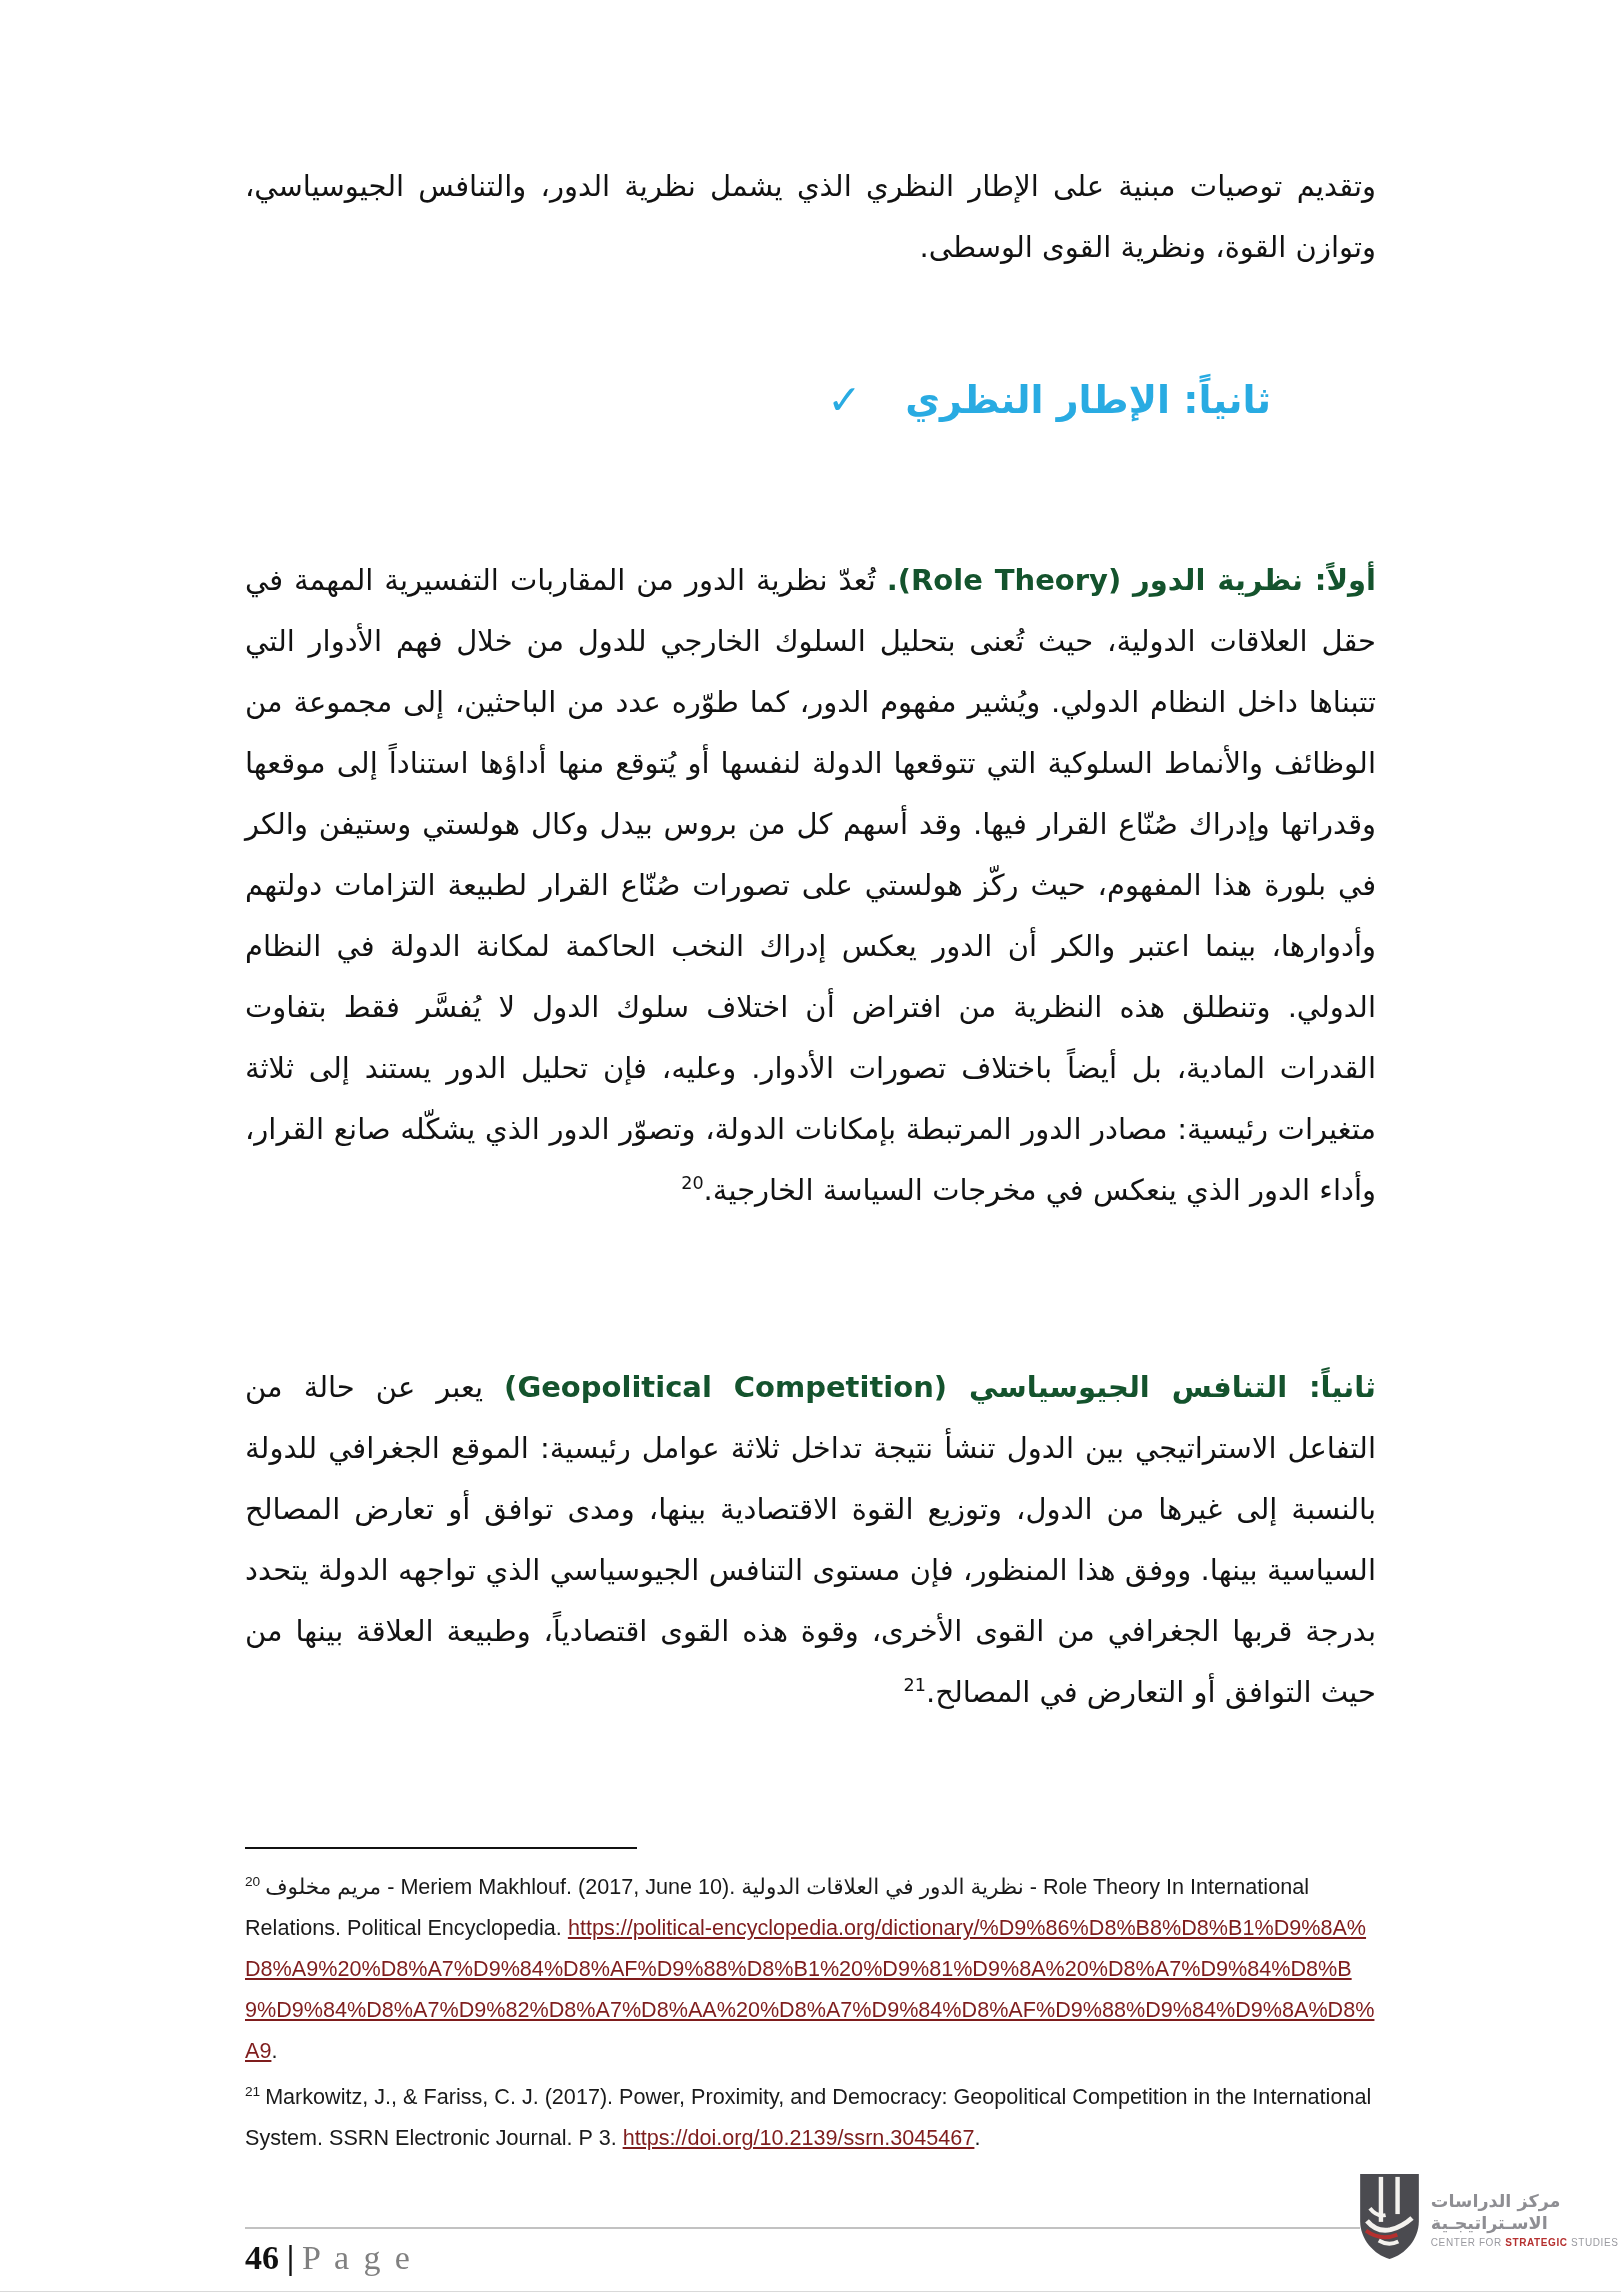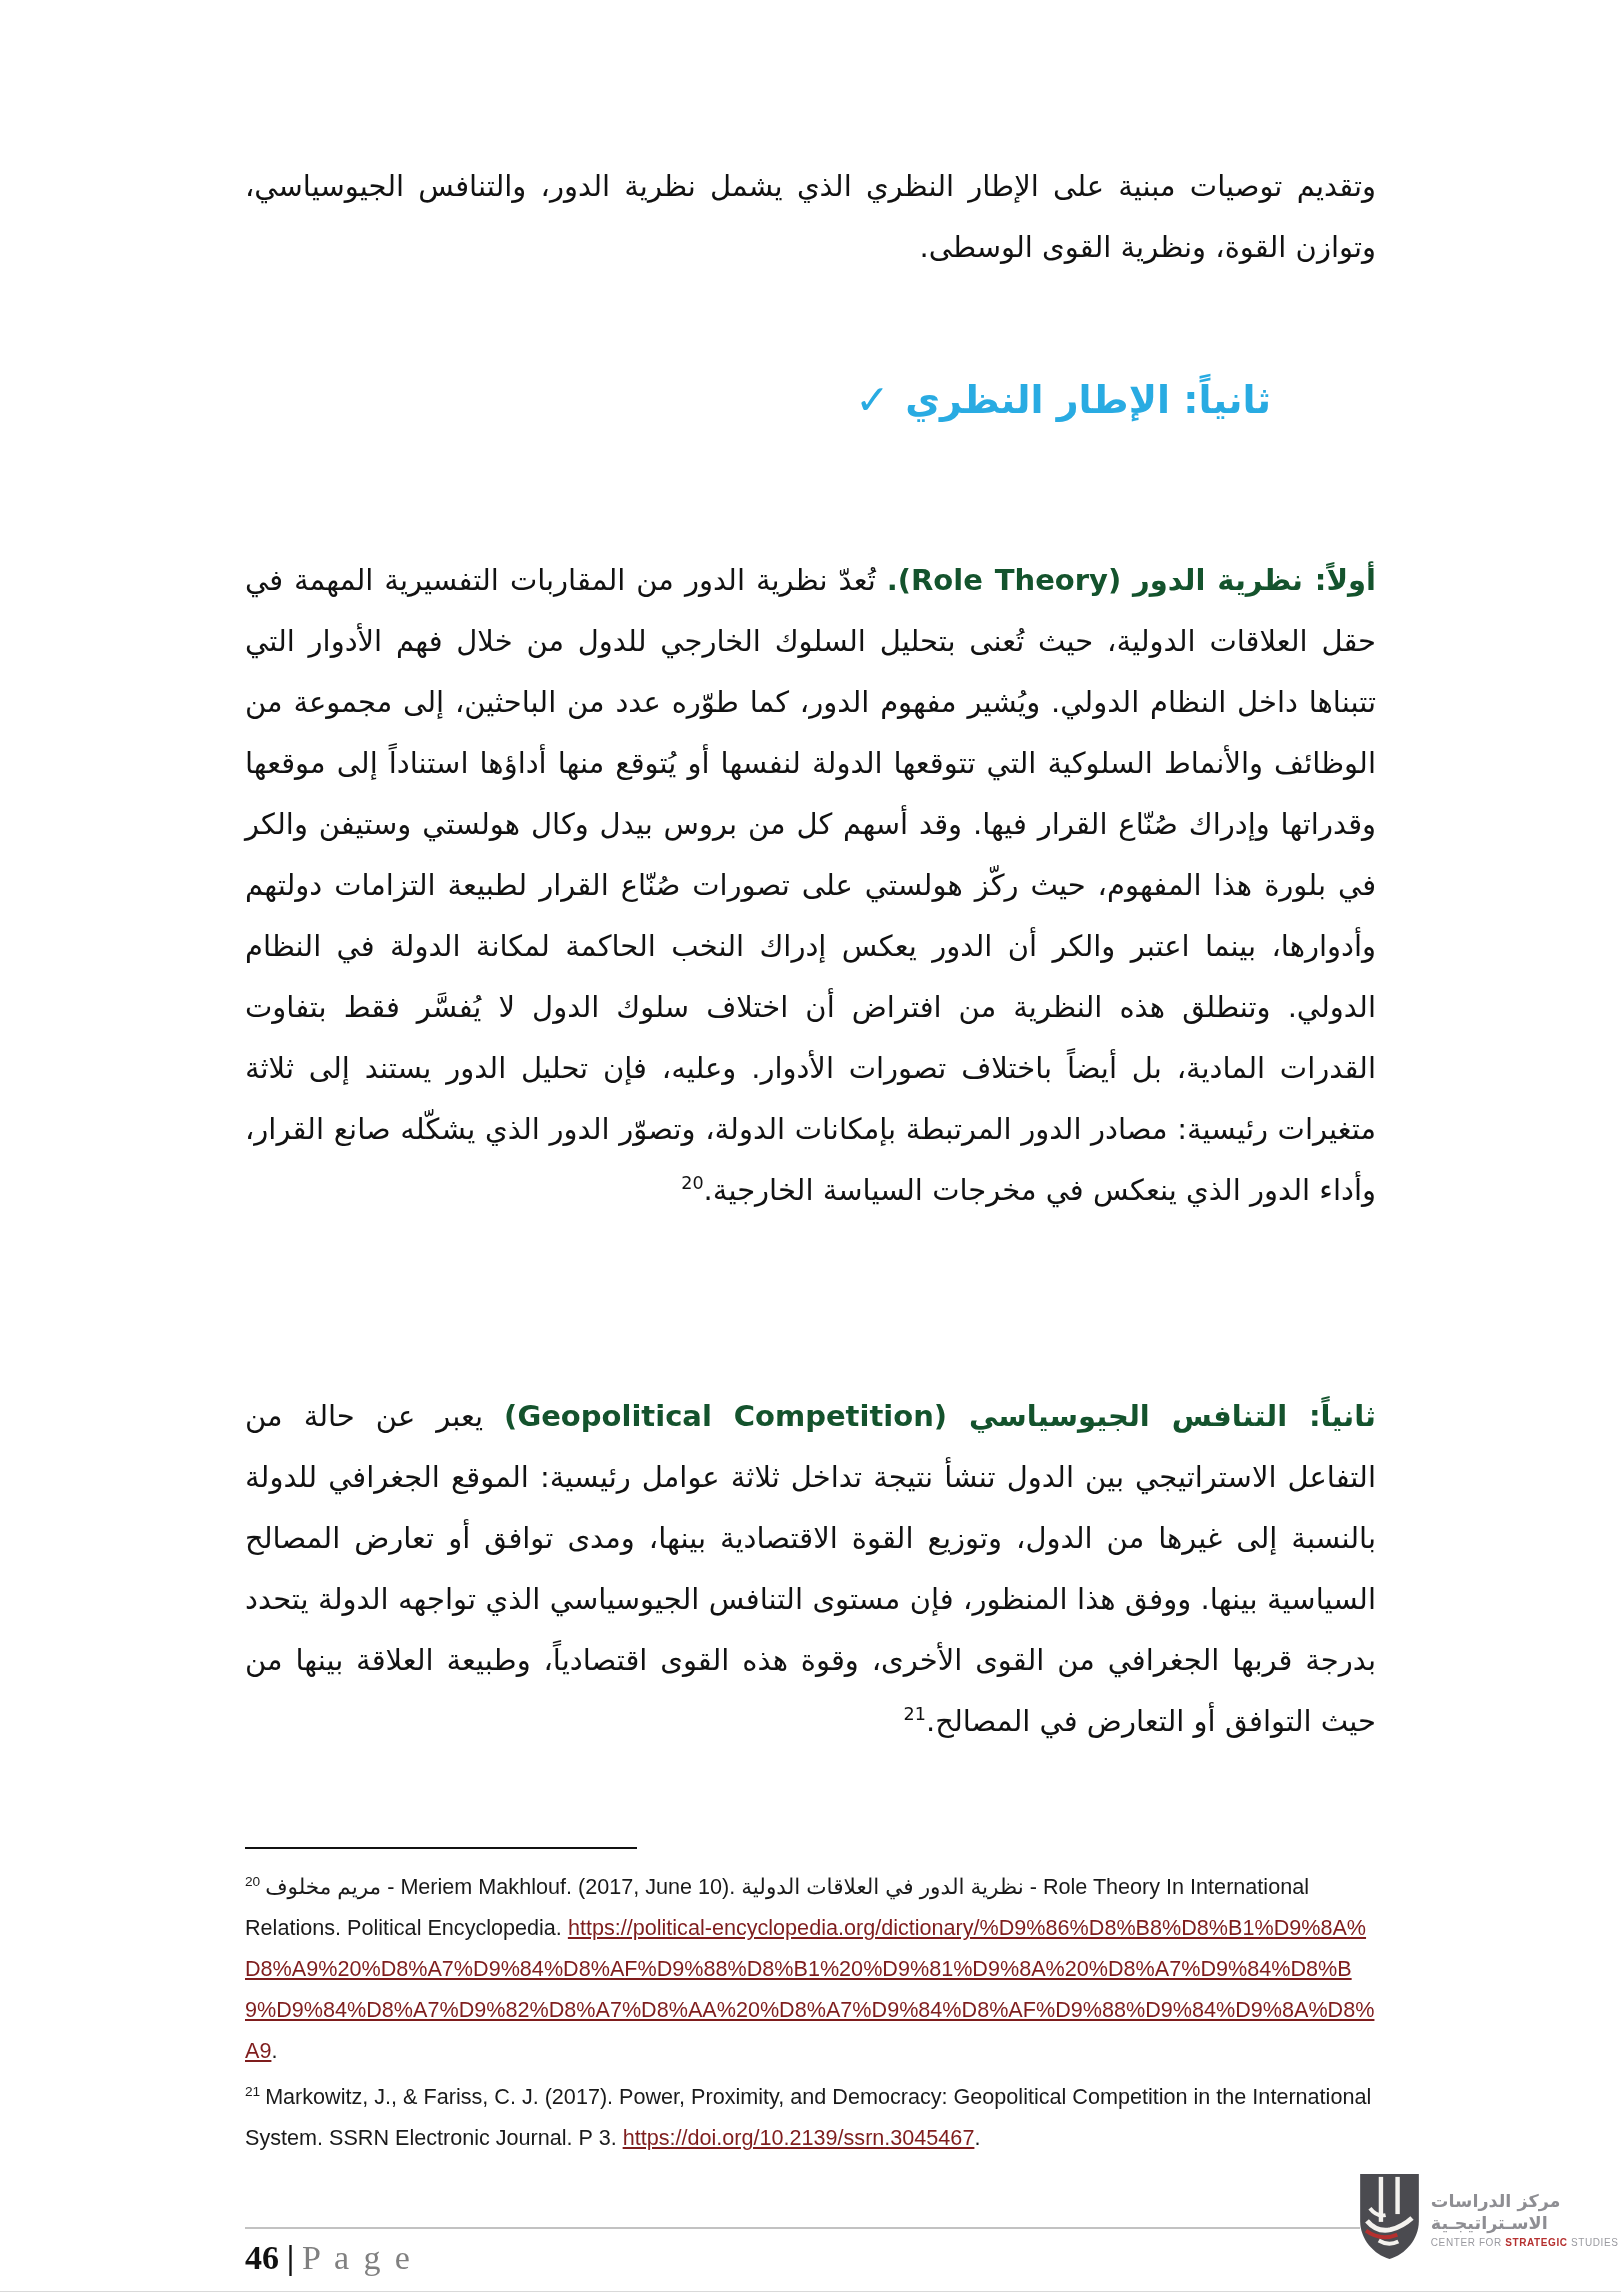--- a/index.html
+++ b/index.html
@@ -8,21 +8,21 @@
   
   .ar-par{position:absolute;left:245px;right:245px;direction:rtl;text-align:justify;
           color:#121212;font-size:29px;line-height:61px;font-family:"DejaVu Sans",sans-serif;}
   .label-blue{color:#14532d;font-weight:bold;}
   .fnref{font-size:17.6px;vertical-align:super;line-height:0;}
   
   .section-heading{position:absolute;top:378px;right:350px;display:flex;flex-direction:row;
           align-items:center;gap:15.7px;direction:ltr;}
   .check{color:#29ABE2;font-size:41px;font-weight:bold;line-height:1;}
   .heading-text{color:#29ABE2;font-size:38px;font-weight:bold;direction:rtl;
-          font-family:"DejaVu Sans",sans-serif;}
+          font-family:"DejaVu Sans",sans-serif;margin-left:28px;}
   
   .side-stamp{position:absolute;top:519px;left:1484px;width:314px;direction:rtl;text-align:right;}
   .side-stamp .st-ar{color:#9b9ba0;font-size:16.7px;font-weight:bold;line-height:21.6px;white-space:nowrap;}
   .side-stamp .st-en{color:#aeaeb2;font-size:7.8px;letter-spacing:0.5px;white-space:nowrap;direction:ltr;
           font-family:"Liberation Sans",sans-serif;}
   
   .footnotes{position:absolute;left:245px;right:245px;top:1847px;direction:ltr;
           font-family:"Liberation Sans",sans-serif;}
   .fn-separator{width:392px;border-top:2.9px solid #111111;margin-bottom:11.8px;}
   .fn{color:#1a1a1a;font-size:21.6px;line-height:41px;text-align:left;margin:0;}
@@ -62,21 +62,21 @@
   <div class="side-stamp">
     <div class="st-ar">مركز الدراسات</div>
     <div class="st-ar">الاسـتراتيجـية</div>
     <div class="st-en"></div>
   </div>
 
   <p class="ar-par" style="top:521px;">
     <span class="label-blue">أولاً: نظرية الدور (Role Theory).</span><span> تُعدّ نظرية الدور من المقاربات التفسيرية المهمة في حقل العلاقات الدولية، حيث تُعنى بتحليل السلوك الخارجي للدول من خلال فهم الأدوار التي تتبناها داخل النظام الدولي. ويُشير مفهوم الدور، كما طوّره عدد من الباحثين، إلى مجموعة من الوظائف والأنماط السلوكية التي تتوقعها الدولة لنفسها أو يُتوقع منها أداؤها استناداً إلى موقعها وقدراتها وإدراك صُنّاع القرار فيها. وقد أسهم كل من بروس بيدل وكال هولستي وستيفن والكر في بلورة هذا المفهوم، حيث ركّز هولستي على تصورات صُنّاع القرار لطبيعة التزامات دولتهم وأدوارها، بينما اعتبر والكر أن الدور يعكس إدراك النخب الحاكمة لمكانة الدولة في النظام الدولي. وتنطلق هذه النظرية من افتراض أن اختلاف سلوك الدول لا يُفسَّر فقط بتفاوت القدرات المادية، بل أيضاً باختلاف تصورات الأدوار. وعليه، فإن تحليل الدور يستند إلى ثلاثة متغيرات رئيسية: مصادر الدور المرتبطة بإمكانات الدولة، وتصوّر الدور الذي يشكّله صانع القرار، وأداء الدور الذي ينعكس في مخرجات السياسة الخارجية.</span><sup class="fnref">20</sup>
   </p>
 
-  <p class="ar-par" style="top:1357px;">
+  <p class="ar-par" style="top:1328px;">
     <span class="label-blue">ثانياً: التنافس الجيوسياسي (Geopolitical Competition)</span><span> يعبر عن حالة من التفاعل الاستراتيجي بين الدول تنشأ نتيجة تداخل ثلاثة عوامل رئيسية: الموقع الجغرافي للدولة بالنسبة إلى غيرها من الدول، وتوزيع القوة الاقتصادية بينها، ومدى توافق أو تعارض المصالح السياسية بينها. ووفق هذا المنظور، فإن مستوى التنافس الجيوسياسي الذي تواجهه الدولة يتحدد بدرجة قربها الجغرافي من القوى الأخرى، وقوة هذه القوى اقتصادياً، وطبيعة العلاقة بينها من حيث التوافق أو التعارض في المصالح.</span><sup class="fnref">21</sup>
   </p>
 
   <div class="footnotes">
     <div class="fn-separator"></div>
     <p class="fn" dir="ltr"><sup>20</sup><span>مريم مخلوف - Meriem Makhlouf. (2017, June 10). نظرية الدور في العلاقات الدولية - Role Theory In International Relations. Political Encyclopedia. </span><a class="break">https://political-encyclopedia.org/dictionary/%D9%86%D8%B8%D8%B1%D9%8A%D8%A9%20%D8%A7%D9%84%D8%AF%D9%88%D8%B1%20%D9%81%D9%8A%20%D8%A7%D9%84%D8%B9%D9%84%D8%A7%D9%82%D8%A7%D8%AA%20%D8%A7%D9%84%D8%AF%D9%88%D9%84%D9%8A%D8%A9</a><span>.</span></p>
     <p class="fn" dir="ltr"><sup>21</sup><span>Markowitz, J., &amp; Fariss, C. J. (2017). Power, Proximity, and Democracy: Geopolitical Competition in the International System. SSRN Electronic Journal. P 3. </span><a>https://doi.org/10.2139/ssrn.3045467</a><span>.</span></p>
   </div>
 
   <div class="footer-line"></div>

